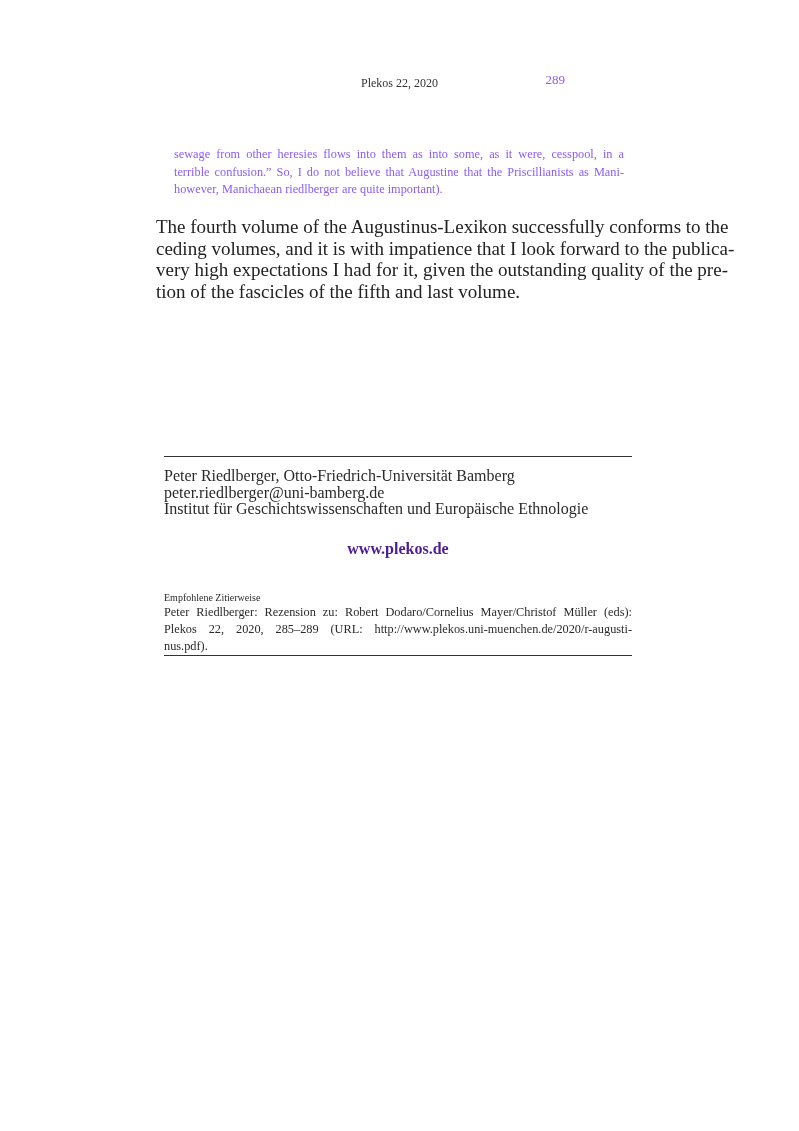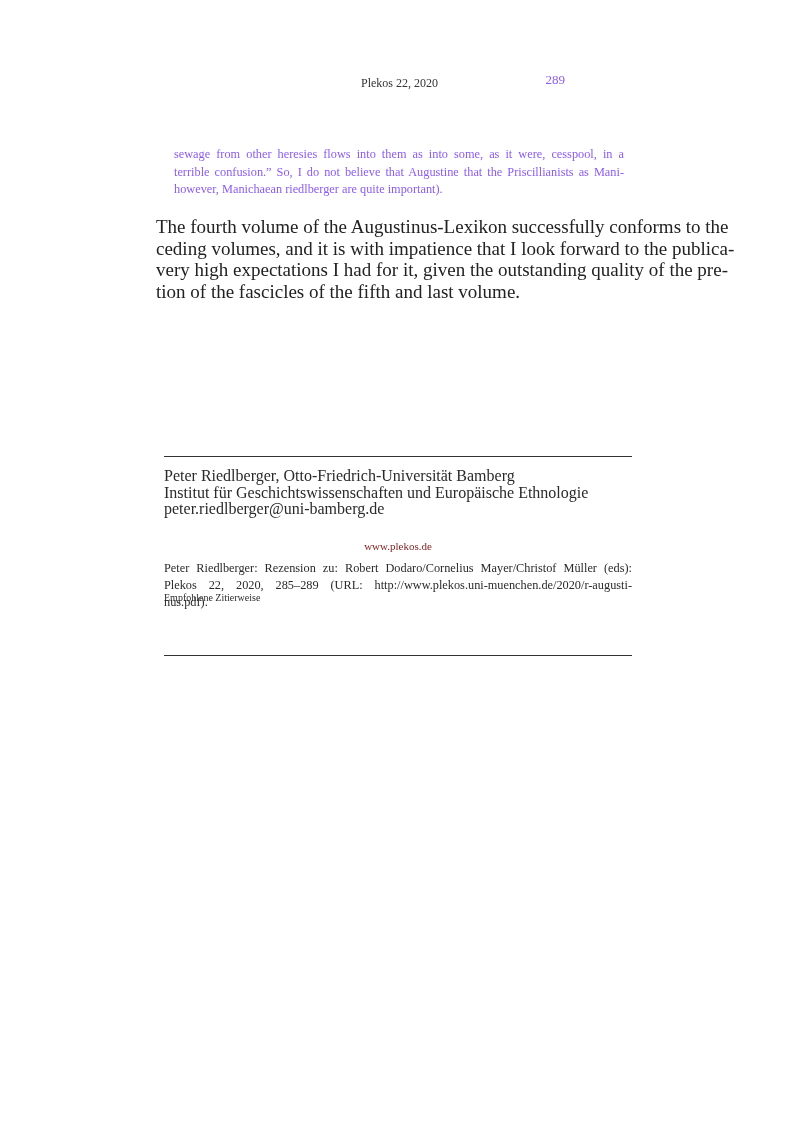--- a/index.html
+++ b/index.html
@@ -94,37 +94,37 @@
       line-height: 16.5px;
       color: #2a2a2a;
     }
     .affiliation div { white-space: nowrap; }
     .website {
       position: absolute;
       left: 164px;
       top: 540px;
       width: 468px;
       text-align: center;
-      font-size: 11px;
-      font-weight: normal;
-      color: #7f1d1d;
+      font-size: 16px;
+      font-weight: bold;
+      color: #4c1d95;
     }
     .cite-heading {
       position: absolute;
       left: 164px;
       top: 592px;
       width: 468px;
       text-align: left;
       font-size: 10px;
       color: #2a2a2a;
     }
     .citation {
       position: absolute;
       left: 164px;
-      top: 560px;
+      top: 604px;
       width: 468px;
       font-size: 12.3px;
       line-height: 17px;
       color: #2a2a2a;
     }
     .citation .line {
       display: block;
       text-align: justify;
       text-align-last: justify;
       white-space: nowrap;
@@ -151,22 +151,22 @@
   <span class="line">The fourth volume of the Augustinus-Lexikon successfully conforms to the</span>
   <span class="line">ceding volumes, and it is with impatience that I look forward to the publica-</span>
   <span class="line">very high expectations I had for it, given the outstanding quality of the pre-</span>
   <span class="line last">tion of the fascicles of the fifth and last volume.</span>
 </div>
 
 <div class="rule top"></div>
 
 <div class="affiliation">
   <div>Peter Riedlberger, Otto-Friedrich-Universität Bamberg</div>
+  <div>peter.riedlberger@uni-bamberg.de</div>
   <div>Institut für Geschichtswissenschaften und Europäische Ethnologie</div>
-  <div>peter.riedlberger@uni-bamberg.de</div>
 </div>
 
 <div class="website">www.plekos.de</div>
 
 <div class="cite-heading">Empfohlene Zitierweise</div>
 
 <div class="citation">
   <span class="line">Peter Riedlberger: Rezension zu: Robert Dodaro/Cornelius Mayer/Christof Müller (eds):</span>
   <span class="line">Plekos 22, 2020, 285–289 (URL: http://www.plekos.uni-muenchen.de/2020/r-augusti-</span>
   <span class="line last">nus.pdf).</span>

